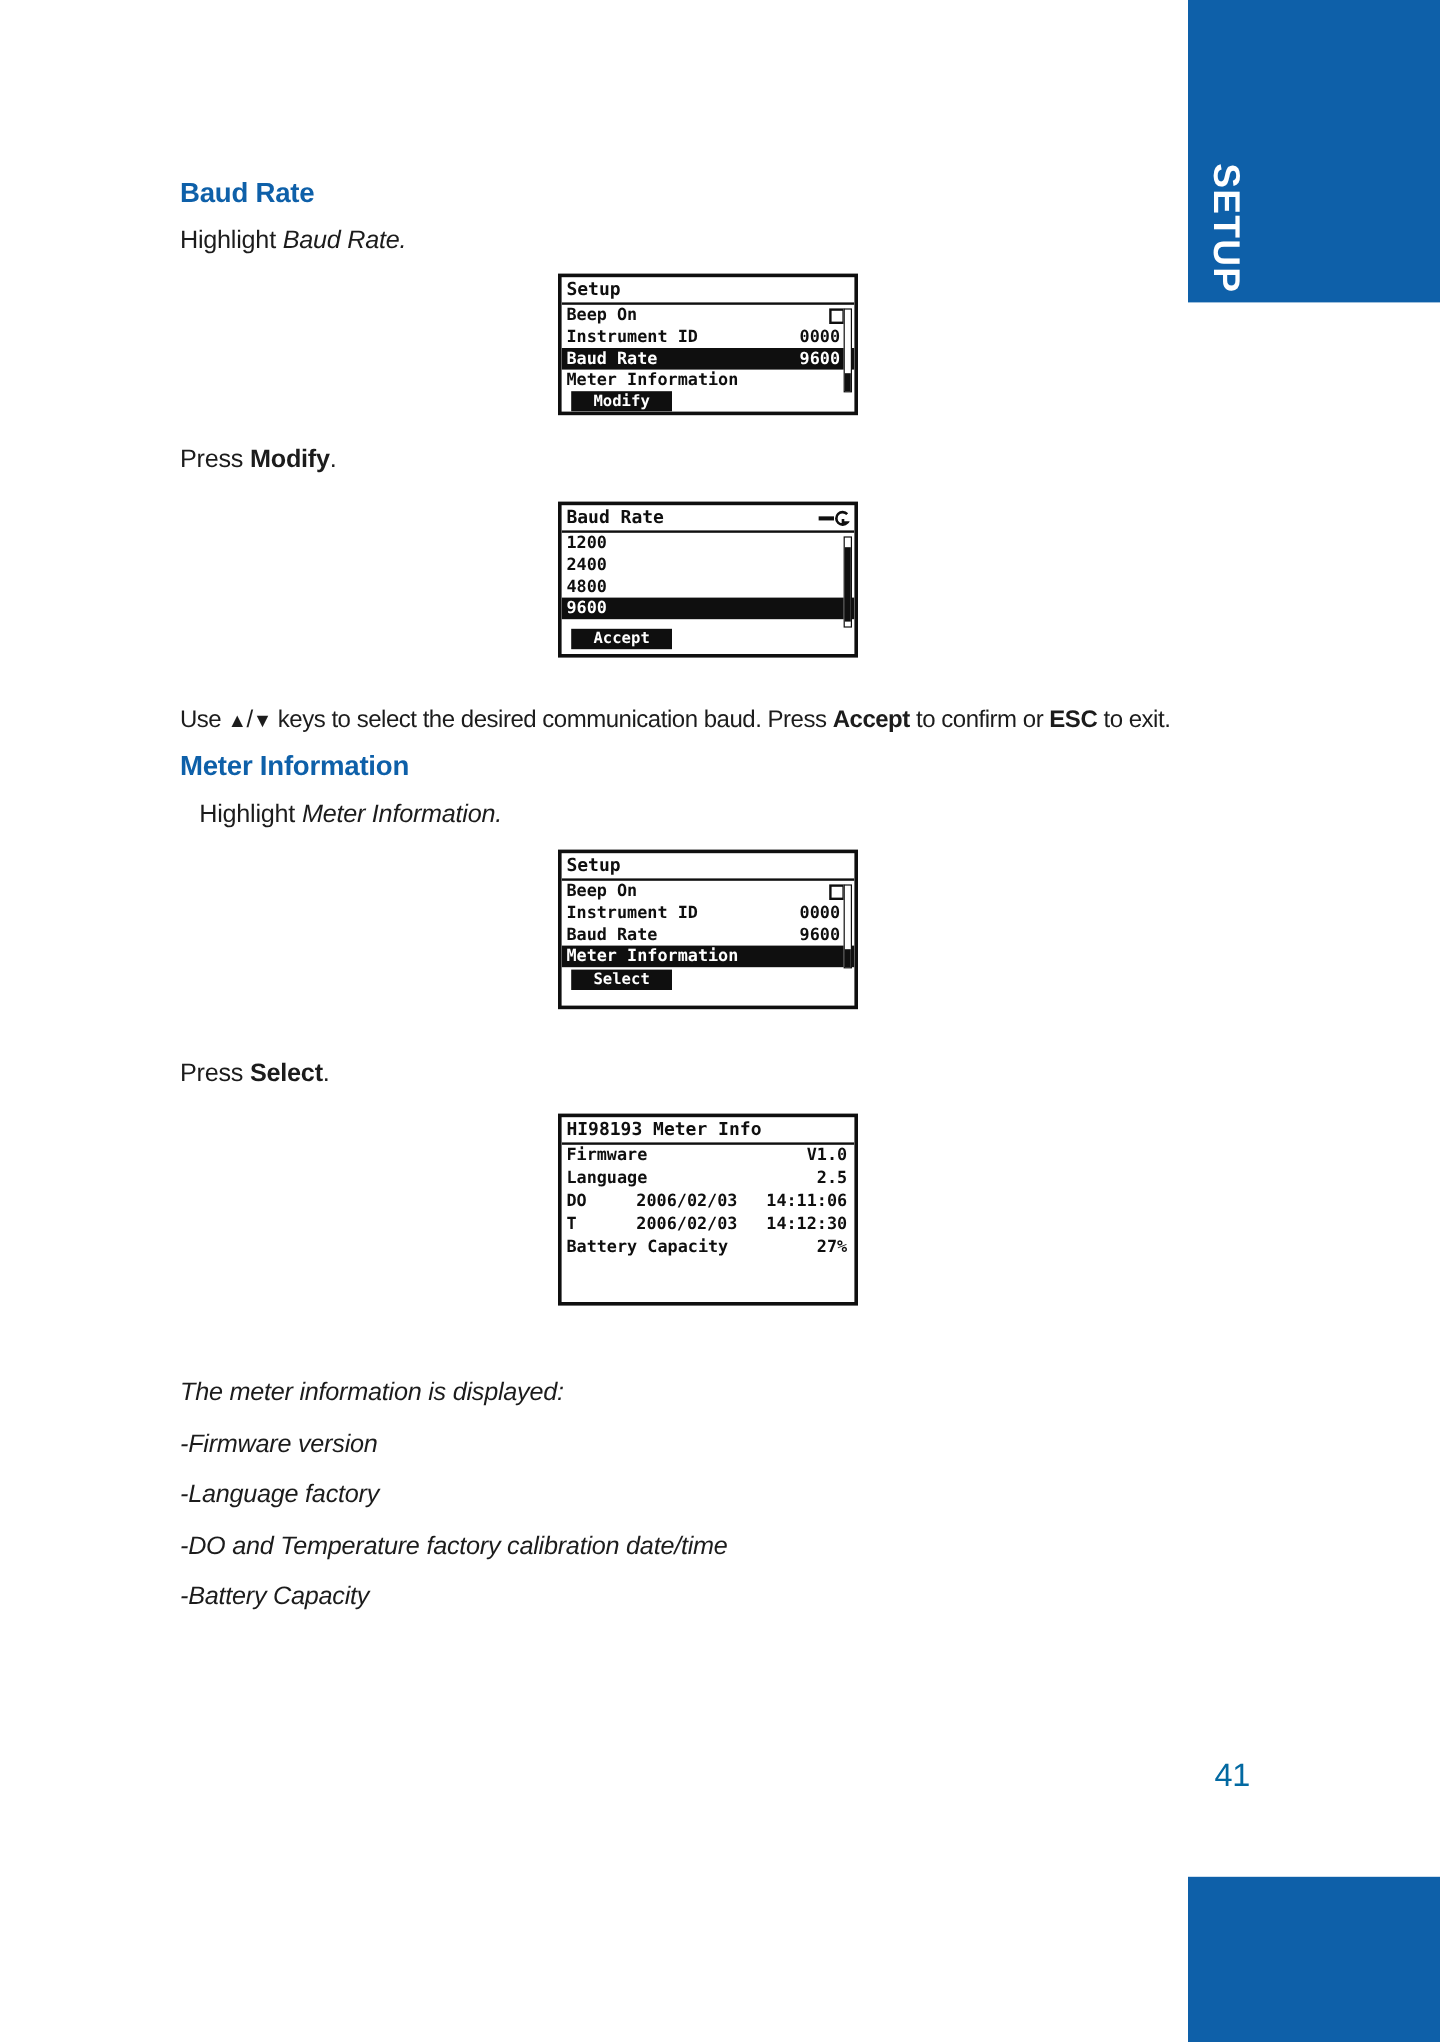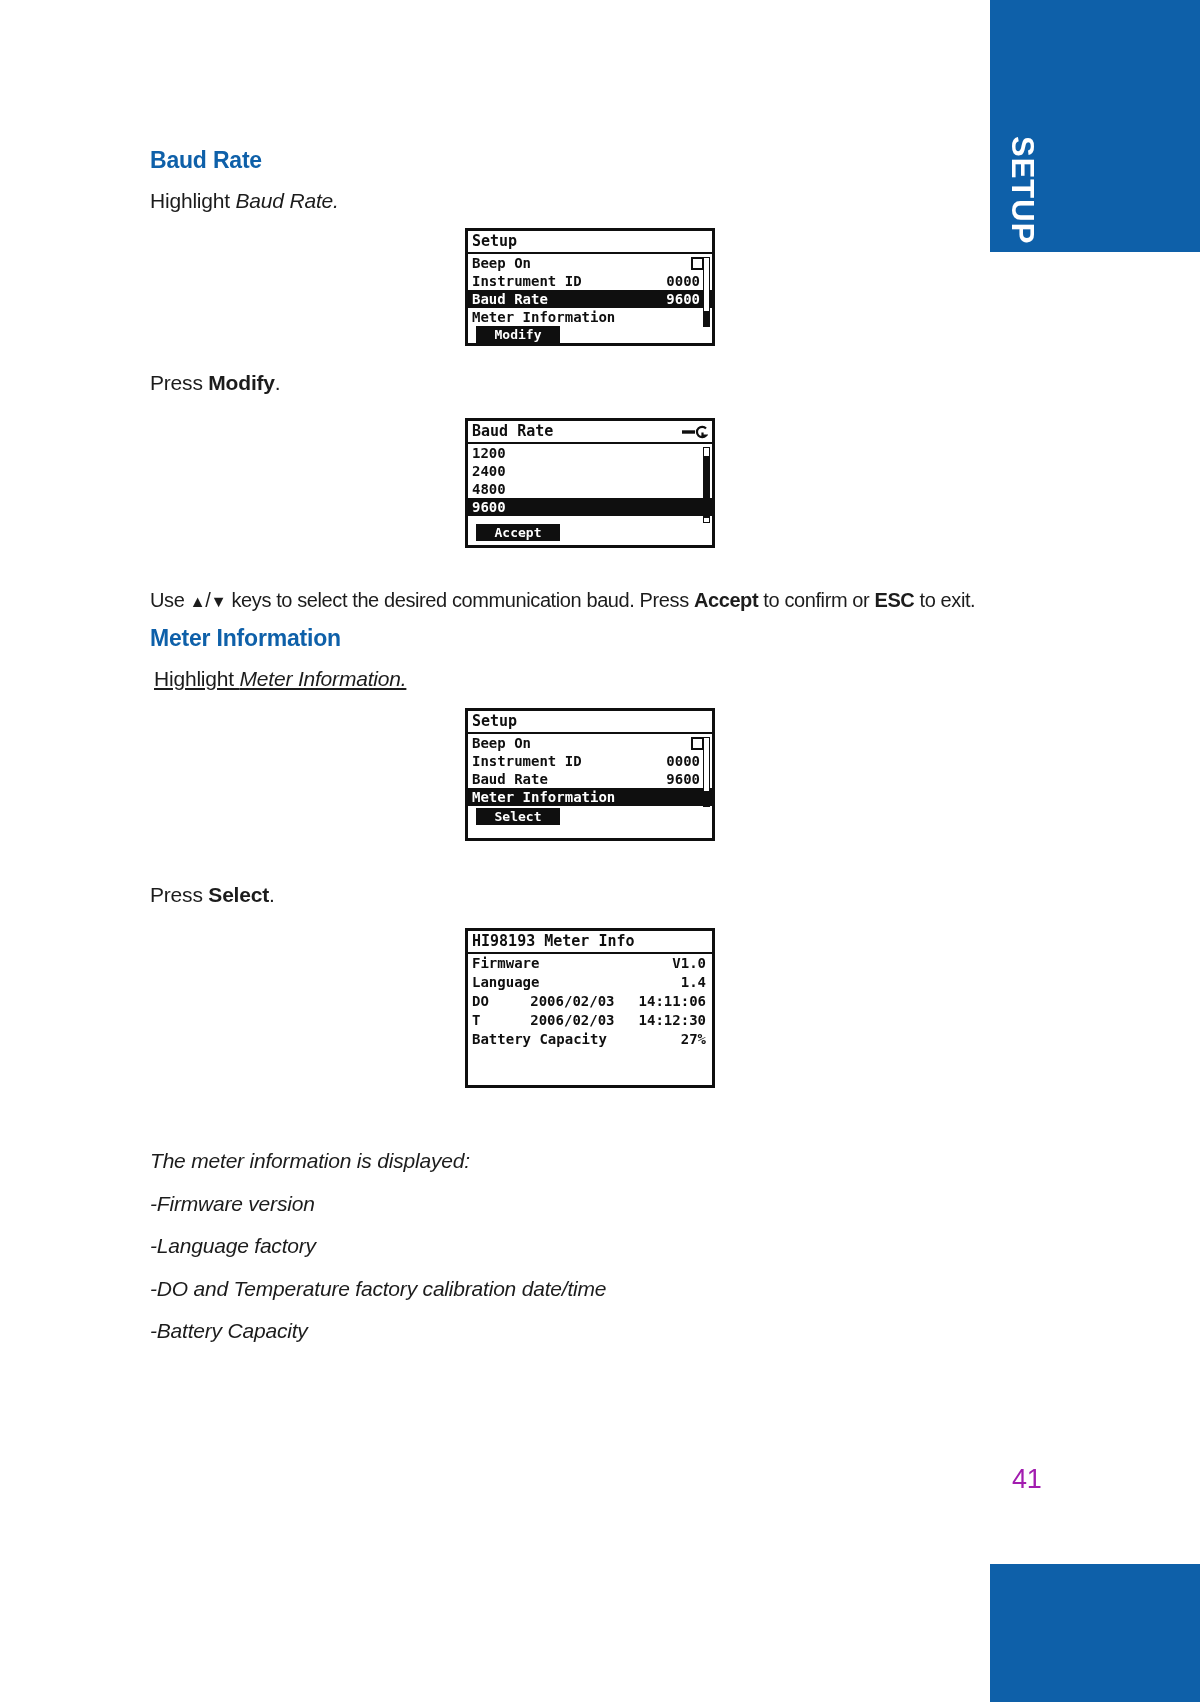--- a/index.html
+++ b/index.html
@@ -9,21 +9,21 @@
     font-family:"Liberation Sans", sans-serif; color:#1c1c1c; overflow:hidden;
     letter-spacing:-0.2px;
   }
   
   .tab-top { position:absolute; left:990px; top:0; width:210px; height:252px; background:#0e60a9; }
   .tab-bottom { position:absolute; left:990px; top:1564px; width:210px; height:138px; background:#0e60a9; }
   .tab-label {
     position:absolute; left:14px; bottom:8px; color:#ffffff; font-weight:bold;
     font-size:31px; writing-mode:vertical-rl; letter-spacing:1px;
   }
-  .pagenum { position:absolute; left:1012px; top:1464px; color:#a21caf; font-size:27px; }
+  .pagenum { position:absolute; left:1012px; top:1464px; color:#0369a1; font-size:27px; }
 
   
   .heading { position:absolute; color:#0e60a9; font-weight:bold; font-size:23px; }
   .body-text { position:absolute; font-size:21px; white-space:nowrap; }
   .body-text i { font-style:italic; }
   .body-text b { font-weight:bold; }
   .tri { font-size:0.82em; }
   .info-block { position:absolute; left:150px; top:1140px; font-size:21px;font-style:italic; }
   .info-block div { line-height:42.5px; }
 
@@ -125,21 +125,21 @@
       <div class="lcd-thumb" style="top:8px; height:62px;"></div>
     </div>
   </div>
 
   <div class="body-text" style="left:150px; top:589px; font-size:20px; letter-spacing:-0.4px;">
     <span>Use </span><span class="tri">▲</span><span>/</span><span class="tri">▼</span><span> keys to select the desired communication baud. Press </span><b>Accept</b><span> to confirm or </span><b>ESC</b><span> to exit.</span>
   </div>
 
   <div class="heading" style="left:150px; top:625px;">Meter Information</div>
 
-  <div class="body-text" style="left:154px; top:667px;text-decoration:underline;">
+  <div class="body-text" style="left:166px; top:667px;">
     <span>Highlight </span><i>Meter Information.</i>
   </div>
 
   <div class="lcd" style="left:465px; top:708px; height:133px;">
     <div class="lcd-title">
       <span>Setup</span>
     </div>
     <div class="lcd-row">
       <span>Beep On</span>
       <span class="checkbox"></span>
@@ -171,21 +171,21 @@
     </div>
     <div class="lcd-row">
       <span>Firmware</span>
       <span class="rgroup">
           <span>V1.0</span>
         </span>
     </div>
     <div class="lcd-row">
       <span>Language</span>
       <span class="rgroup">
-          <span>1.4</span>
+          <span>2.5</span>
         </span>
     </div>
     <div class="lcd-row">
       <span>DO</span>
       <span class="rgroup">
         <span class="date">2006/02/03</span>
           <span>14:11:06</span>
       </span>
     </div>
     <div class="lcd-row">

